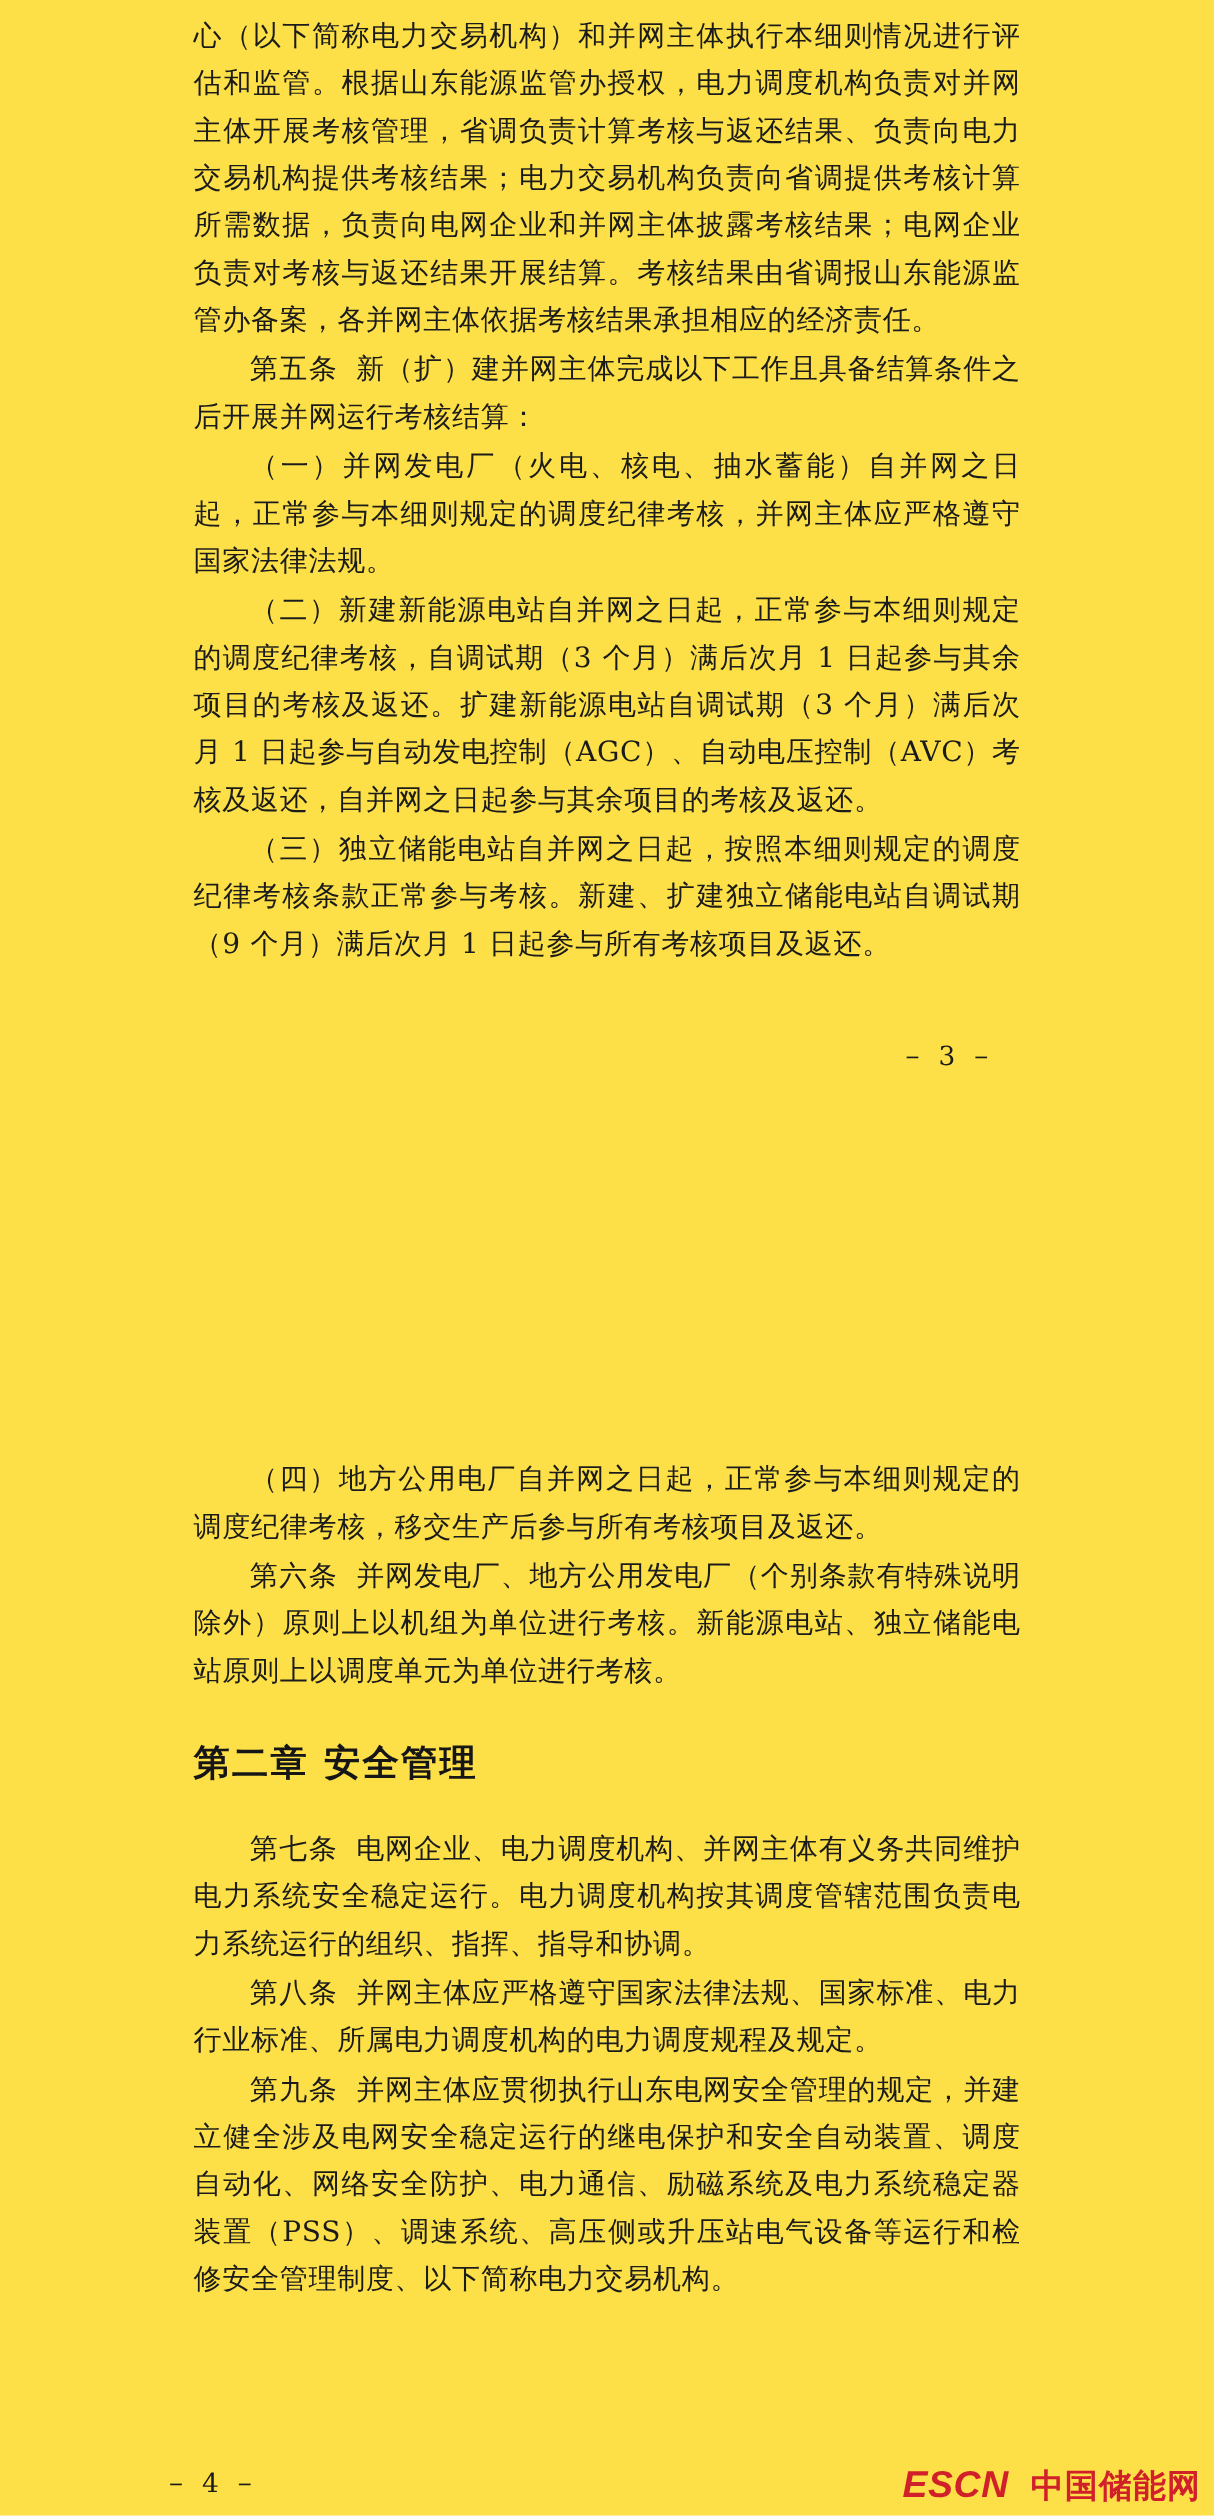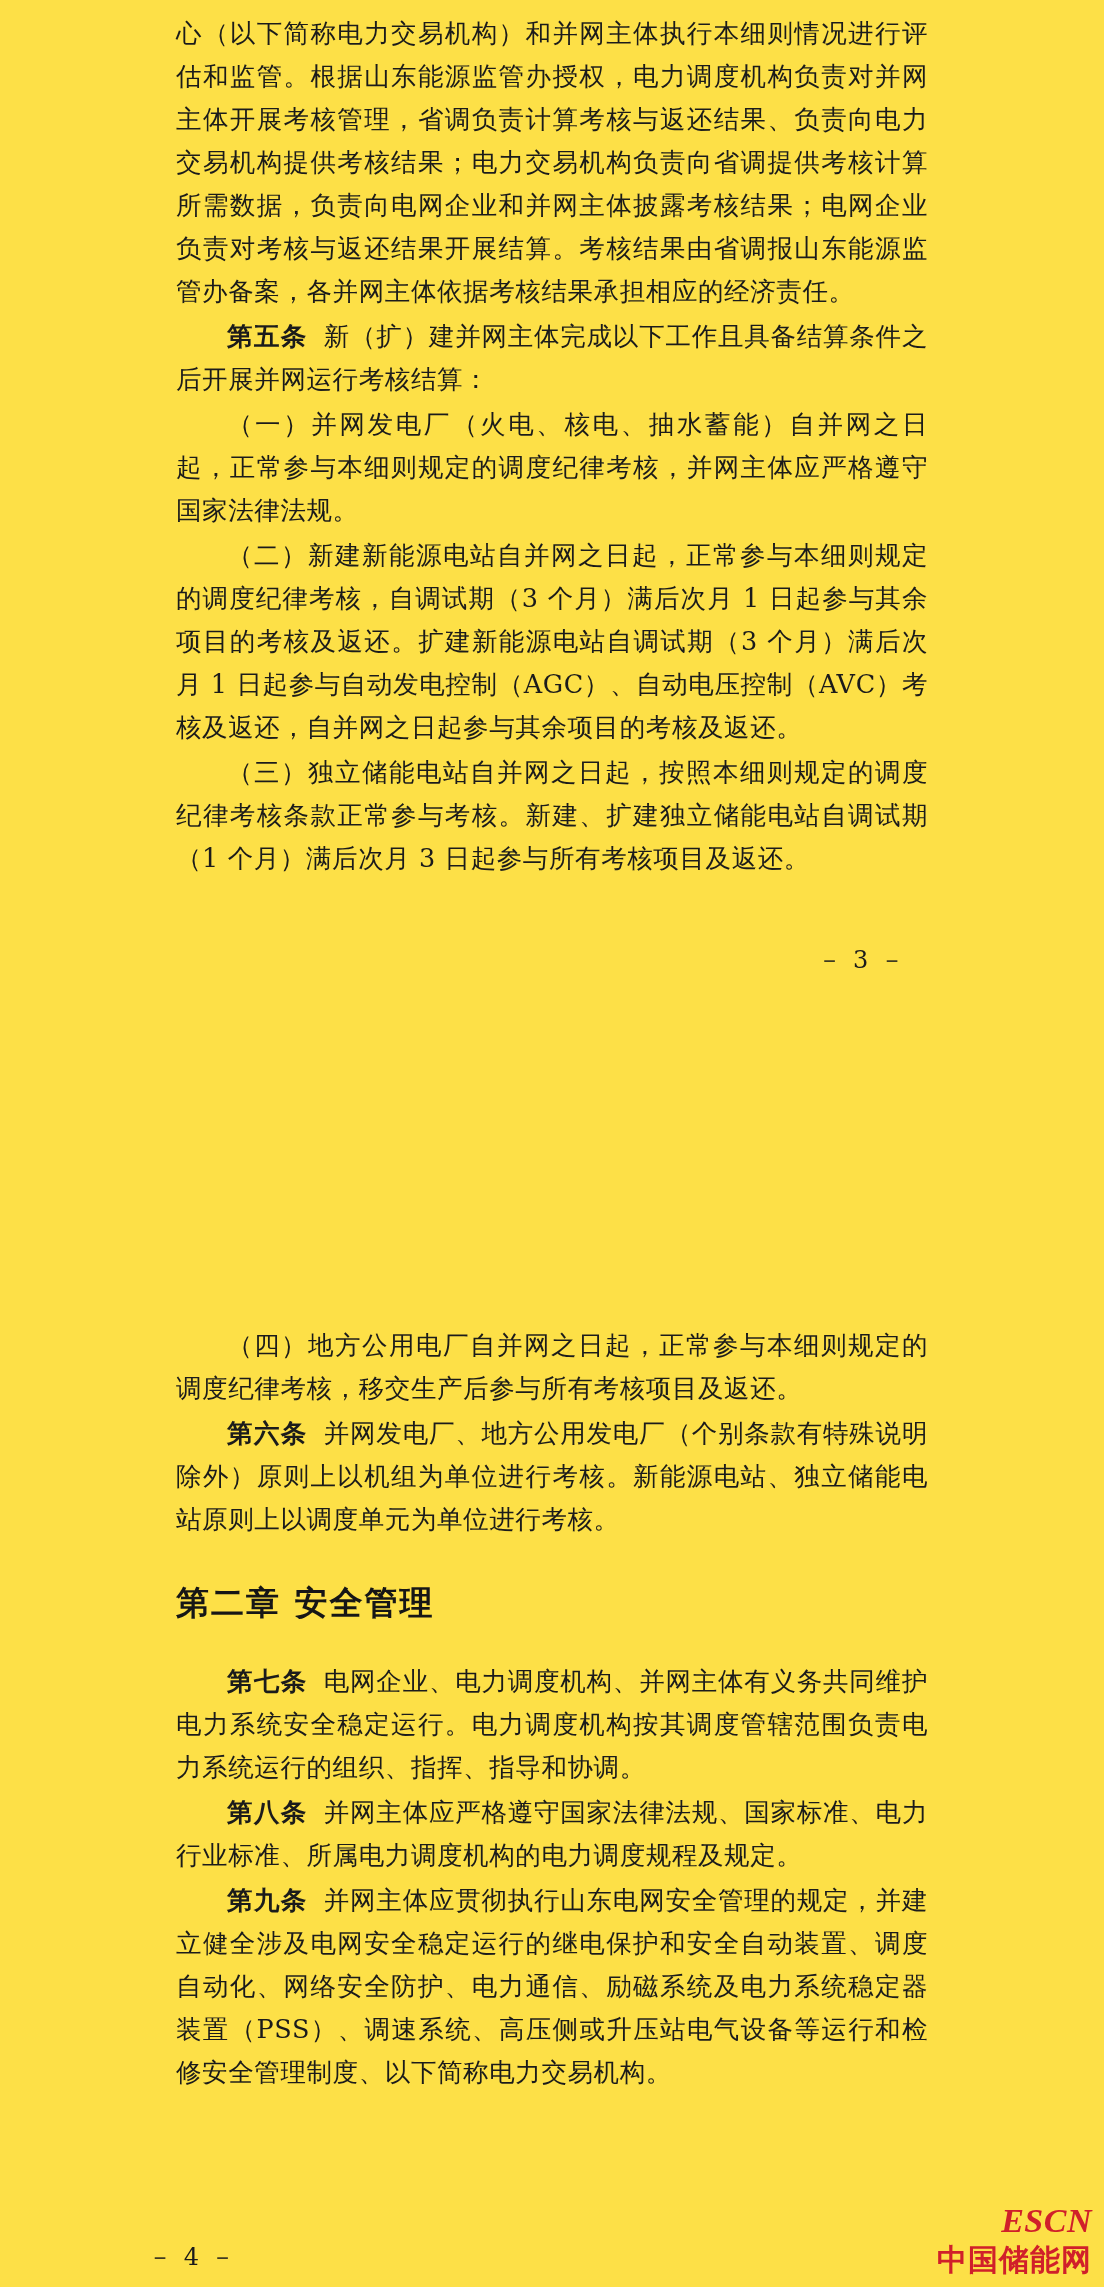--- a/index.html
+++ b/index.html
@@ -29,21 +29,21 @@
     line-height: 43px;
     letter-spacing: 0.6px;
     text-align: justify;
     text-justify: inter-ideograph;
     color: #1b1b1b;
   }
   p.indent {
     text-indent: 51px;
   }
   .art-label {
-    font-weight: bold;
+    font-weight: normal;
     letter-spacing: 1.2px;
   }
   .art-gap {
     display: inline-block;
     width: 16px;
   }
   .page-number {
     font-size: 24px;
     line-height: 40px;
     letter-spacing: 2px;
@@ -62,23 +62,22 @@
     color: #161616;
   }
   .gap-md { height: 58px; }
   .gap-lg { height: 128px; }
   .gap-xl { height: 216px; }
   .watermark {
     position: absolute;
     right: 12px;
     bottom: 6px;
     display: flex;
-    align-items: flex-end;
-    font-family: Liberation Serif, serif;
-    flex-direction: column;
+    align-items: flex-start;
+    font-family: Liberation Sans, sans-serif;
   }
   .wm-latin {
     color: #d0202a;
     font-size: 34px;
     font-weight: bold;
     letter-spacing: 0.5px;
     font-style: italic;
   }
   .wm-cn {
     color: #d0202a;
@@ -104,21 +103,21 @@
   <div class="doc-body">
 
     <p class="para">心（以下简称电力交易机构）和并网主体执行本细则情况进行评估和监管。根据山东能源监管办授权，电力调度机构负责对并网主体开展考核管理，省调负责计算考核与返还结果、负责向电力交易机构提供考核结果；电力交易机构负责向省调提供考核计算所需数据，负责向电网企业和并网主体披露考核结果；电网企业负责对考核与返还结果开展结算。考核结果由省调报山东能源监管办备案，各并网主体依据考核结果承担相应的经济责任。</p>
 
     <p class="para indent"><span class="art-label">第五条</span><span class="art-gap"></span><span>新（扩）建并网主体完成以下工作且具备结算条件之后开展并网运行考核结算：</span></p>
 
     <p class="para indent">（一）并网发电厂（火电、核电、抽水蓄能）自并网之日起，正常参与本细则规定的调度纪律考核，并网主体应严格遵守国家法律法规。</p>
 
     <p class="para indent">（二）新建新能源电站自并网之日起，正常参与本细则规定的调度纪律考核，自调试期（3 个月）满后次月 1 日起参与其余项目的考核及返还。扩建新能源电站自调试期（3 个月）满后次月 1 日起参与自动发电控制（AGC）、自动电压控制（AVC）考核及返还，自并网之日起参与其余项目的考核及返还。</p>
 
-    <p class="para indent">（三）独立储能电站自并网之日起，按照本细则规定的调度纪律考核条款正常参与考核。新建、扩建独立储能电站自调试期（1 个月）满后次月 3 日起参与所有考核项目及返还。</p>
+    <p class="para indent">（三）独立储能电站自并网之日起，按照本细则规定的调度纪律考核条款正常参与考核。新建、扩建独立储能电站自调试期（9 个月）满后次月 1 日起参与所有考核项目及返还。</p>
 
     <div class="gap-md"></div>
 
     <div class="page-number right">－ 3 －</div>
 
     <div class="gap-xl"></div>
     <div class="gap-lg"></div>
 
     <p class="para indent">（四）地方公用电厂自并网之日起，正常参与本细则规定的调度纪律考核，移交生产后参与所有考核项目及返还。</p>
 

